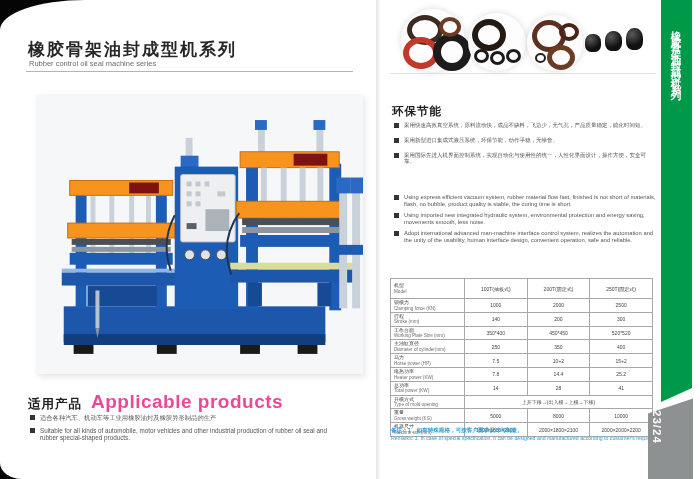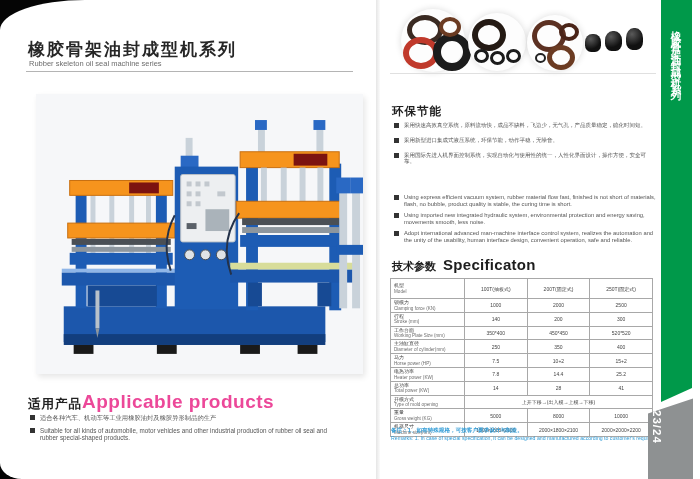--- a/index.html
+++ b/index.html
@@ -9,21 +9,21 @@
         border-radius:85px 4px 28px 22px / 30px 4px 24px 16px;}
   
   .gutter{position:absolute;left:376px;top:0;width:4px;height:100%;
           background:linear-gradient(90deg,rgba(0,0,0,.10),rgba(0,0,0,.015));}
   
   .l-title{position:absolute;left:28px;top:38px;font-size:17px;font-weight:bold;color:#262626;letter-spacing:2px;}
   .l-sub{position:absolute;left:29px;top:59px;font-size:7.5px;color:#6d6d6d;}
   .l-rule{position:absolute;left:26px;top:71px;width:327px;height:1px;background:#b4b4b4;}
   .photo{position:absolute;left:36px;top:94px;width:327px;height:280px;background:#f6f7f9;
          box-shadow:2px 3px 6px rgba(0,0,0,.10);}
-  .app-head{position:absolute;left:28px;top:391px;display:flex;align-items:baseline;}
+  .app-head{position:absolute;left:28px;top:391px;display:flex;align-items:baseline;gap:9px;}
   .app-cn{font-size:12.5px;font-weight:bold;color:#222;letter-spacing:1px;}
   .app-en{font-size:19px;font-weight:bold;color:#ec4899;letter-spacing:.5px;}
   .app-list{position:absolute;left:30px;top:414px;width:308px;}
   
   .bullet-row{display:flex;align-items:flex-start;margin-bottom:5px;}
   .sq{flex:0 0 auto;width:5px;height:5px;background:#333;margin:1px 5px 0 0;}
   .bullet-text{font-size:6px;line-height:7.5px;color:#555;}
   .app-list .bullet-text{font-size:6.3px;}
   
   .circ{position:absolute;border-radius:50%;background:#fdfdfd;box-shadow:0 0 7px rgba(0,0,0,.14);}
@@ -66,21 +66,21 @@
             color:#fff;font-size:11.5px;font-weight:bold;letter-spacing:1px;white-space:nowrap;}
 </style>
 </head>
 <body>
 
 <div class="canvas">
   <div class="page">
     <div class="gutter"></div>
 
     <div class="l-title">橡胶骨架油封成型机系列</div>
-    <div class="l-sub">Rubber skeleton oil seal machine series</div>
+    <div class="l-sub">Rubber control oil seal machine series</div>
     <div class="l-rule"></div>
 
     <div class="photo">
       <svg viewBox="0 0 330 278" width="327" height="280">
 
         <rect x="28" y="212" width="264" height="36" fill="#1c57ac"></rect>
         <rect x="28" y="240" width="264" height="11" fill="#123e7e"></rect>
         <rect x="38" y="251" width="20" height="9" fill="#1a1a1a"></rect>
         <rect x="122" y="251" width="20" height="9" fill="#1a1a1a"></rect>
         <rect x="206" y="251" width="20" height="9" fill="#1a1a1a"></rect>
@@ -218,24 +218,20 @@
         <div class="bullet-row">
           <span class="sq"></span>
           <span class="bullet-text">Using imported new integrated hydraulic system, environmental protection and energy saving, movements smooth, less noise.</span>
         </div>
         <div class="bullet-row">
           <span class="sq"></span>
           <span class="bullet-text">Adopt international advanced man-machine interface control system, realizes the automation and the unity of the usability, human interface design, convenient operation, safe and reliable.</span>
         </div>
       </div>
 
-    <div class="spec-head">
-      <span class="spec-cn">技术参数</span>
-      <span class="spec-en">Specificaton</span>
-    </div>
     <table class="spec">
       <tbody>
           <tr class="head">
             <td class="lbl">
               <div class="lcn">机型</div>
               <div class="len">Model</div>
             </td>
             <td class="val">100T(抽板式)</td>
             <td class="val">200T(固定式)</td>
             <td class="val">250T(固定式)</td>

